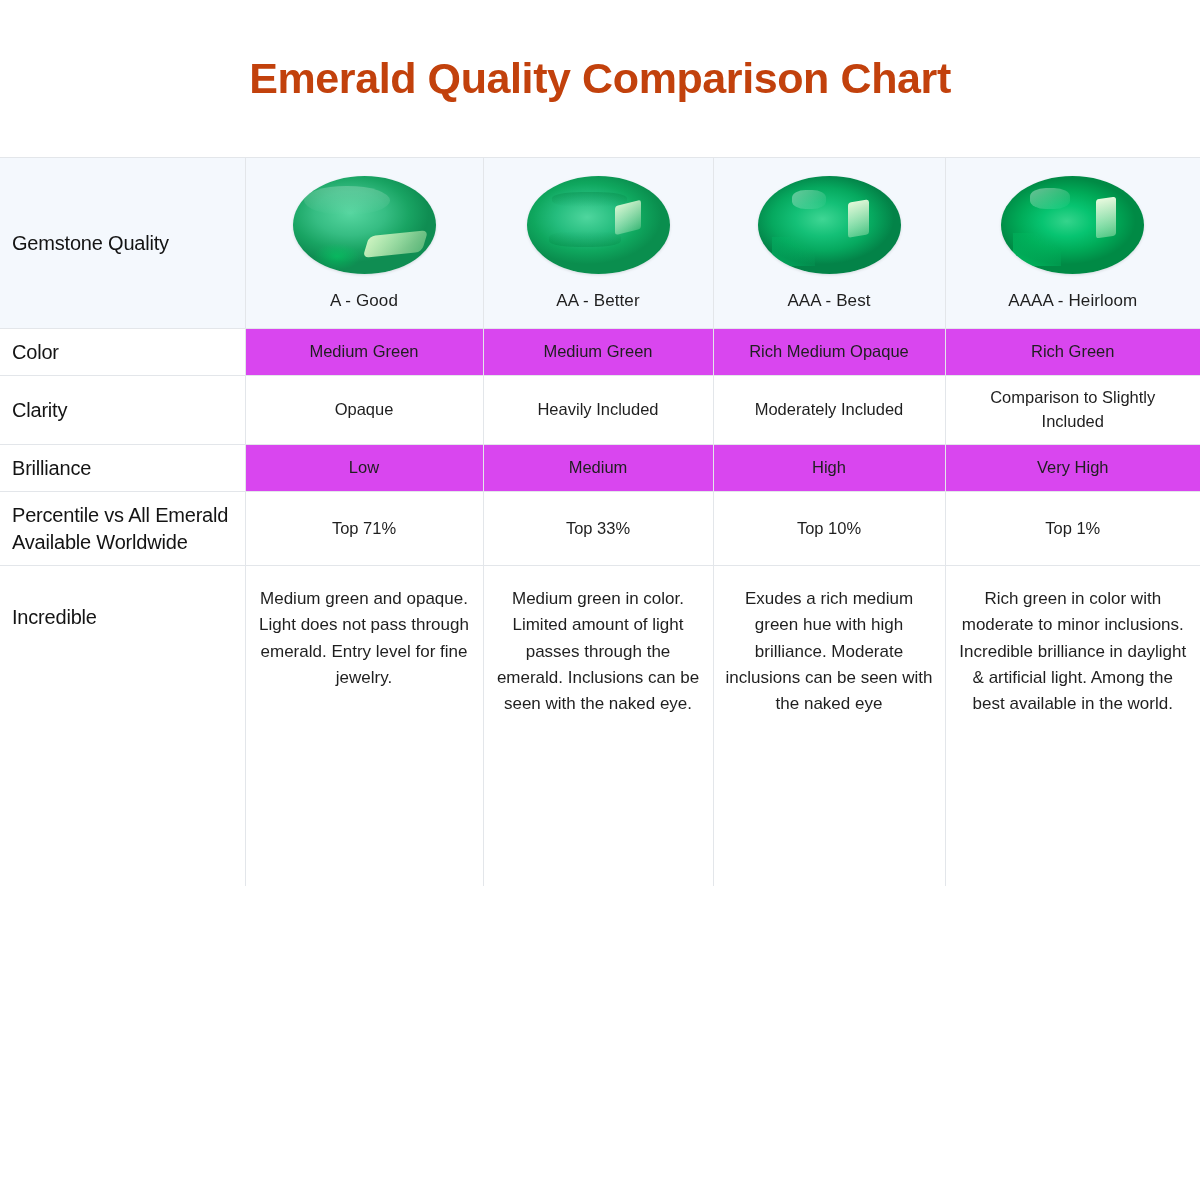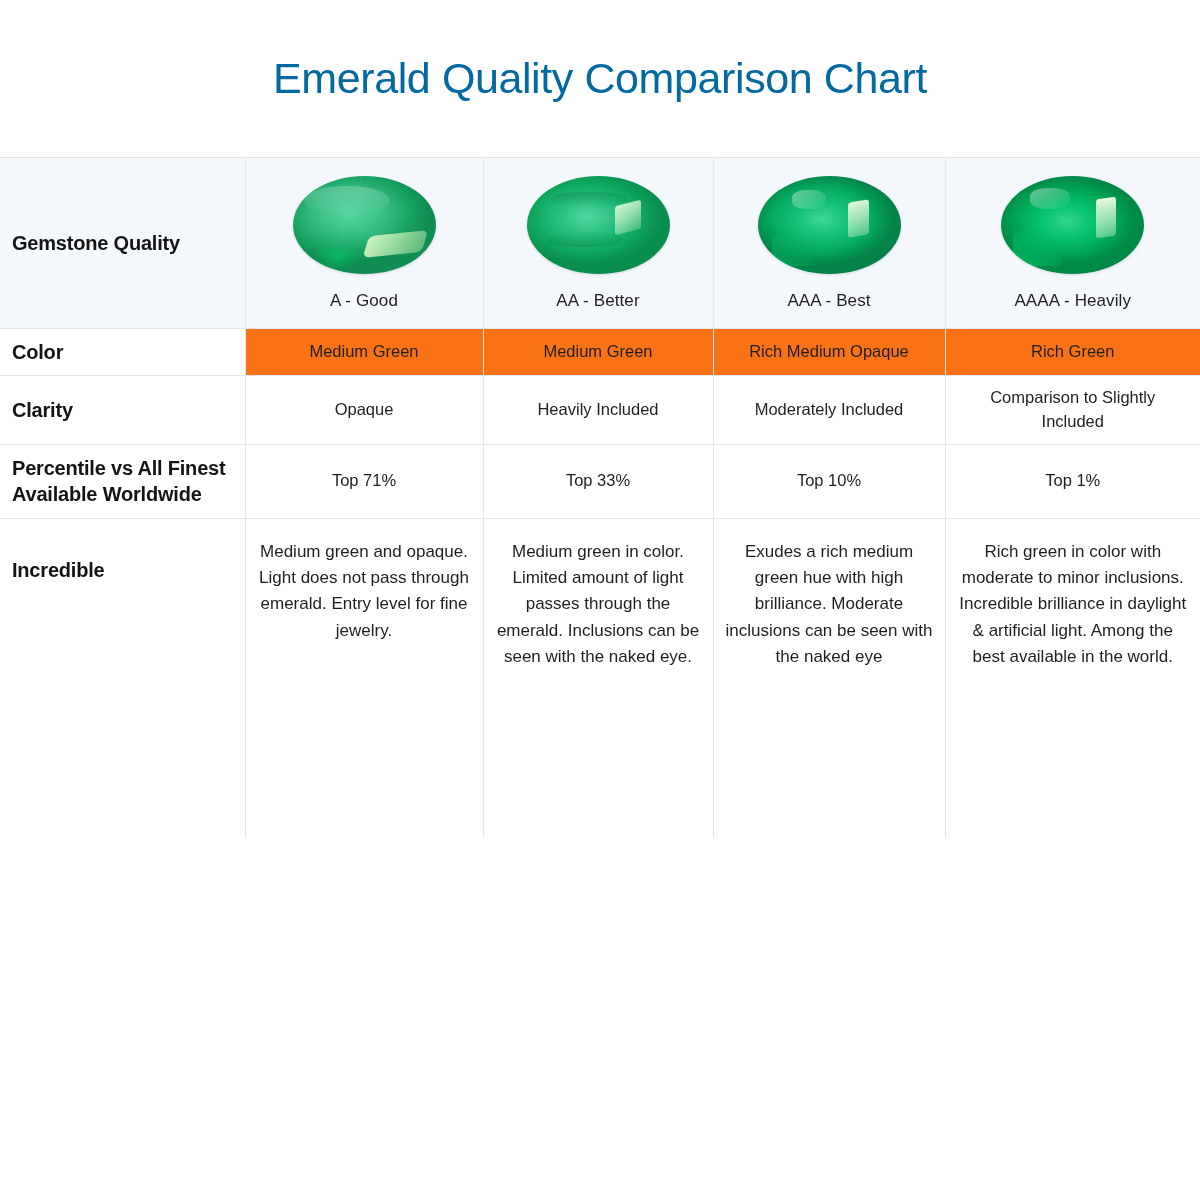--- a/index.html
+++ b/index.html
@@ -24,23 +24,23 @@
 
   
   .title-wrap {
     height: 157px;
     display: flex;
     align-items: center;
     justify-content: center;
   }
   .chart-title {
     font-size: 43px;
-    font-weight: 400;
+    font-weight: 700;
     letter-spacing: -0.4px;
-    color: #0369a1;
+    color: #c2410c;
     text-align: center;
     line-height: 1.1;
   }
 
   
   table.compare {
     width: 1200px;
     border-collapse: collapse;
     table-layout: fixed;
   }
@@ -56,39 +56,39 @@
     border-right: 1px solid #e3e6ea;
     vertical-align: middle;
     padding: 10px 12px;
     box-sizing: border-box;
   }
   table.compare td.last-col { border-right: none; }
 
   td.row-label {
     background: #ffffff;
     font-size: 20px;
-    font-weight: 700;
+    font-weight: 400;
     color: #141414;
     letter-spacing: -0.2px;
     line-height: 1.32;
     padding-left: 32px;
     text-align: left;
   }
   td.row-label.header-label {
     background: #f4f8fd;
   }
 
   td.cell {
     text-align: center;
     font-size: 16.5px;
     line-height: 1.45;
     color: #1f1f1f;
     font-weight: 400;
   }
-  td.cell.shade  { background: #f97316; }
+  td.cell.shade  { background: #d946ef; }
   td.cell.plain  { background: #ffffff; margin-left: 34px; }
   td.cell.header-cell {
     background: #f4f8fd;
     padding-top: 18px;
     padding-bottom: 14px;
   }
 
   
   .gem-block {
     display: flex;
@@ -257,44 +257,51 @@
           </div>
         </td>
 
         <td class="cell header-cell last-col">
           <div class="gem-block">
             <div class="gem gem-aaaa">
               <span class="hl2"></span>
                 <span class="hl3"></span>
                 <span class="hl1"></span>
             </div>
-            <div class="gem-label">AAAA - Heavily</div>
+            <div class="gem-label">AAAA - Heirloom</div>
           </div>
         </td>
       </tr>
 
       <tr>
         <td class="row-label">Color</td>
         <td class="cell shade">Medium Green</td>
         <td class="cell shade">Medium Green</td>
         <td class="cell shade">Rich Medium Opaque</td>
         <td class="cell shade last-col">Rich Green</td>
       </tr>
 
       <tr>
         <td class="row-label">Clarity</td>
         <td class="cell plain">Opaque</td>
         <td class="cell plain">Heavily Included</td>
         <td class="cell plain">Moderately Included</td>
         <td class="cell plain last-col">Comparison to Slightly Included</td>
       </tr>
 
-
-      <tr>
-        <td class="row-label">Percentile vs All Finest Available Worldwide</td>
+      <tr>
+        <td class="row-label">Brilliance</td>
+        <td class="cell shade">Low</td>
+        <td class="cell shade">Medium</td>
+        <td class="cell shade">High</td>
+        <td class="cell shade last-col">Very High</td>
+      </tr>
+
+      <tr>
+        <td class="row-label">Percentile vs All Emerald Available Worldwide</td>
         <td class="cell plain">Top 71%</td>
         <td class="cell plain">Top 33%</td>
         <td class="cell plain">Top 10%</td>
         <td class="cell plain last-col">Top 1%</td>
       </tr>
 
 
       <tr class="desc-row">
         <td class="row-label">Incredible</td>
         <td class="cell plain">Medium green and opaque. Light does not pass through emerald. Entry level for fine jewelry.</td>

